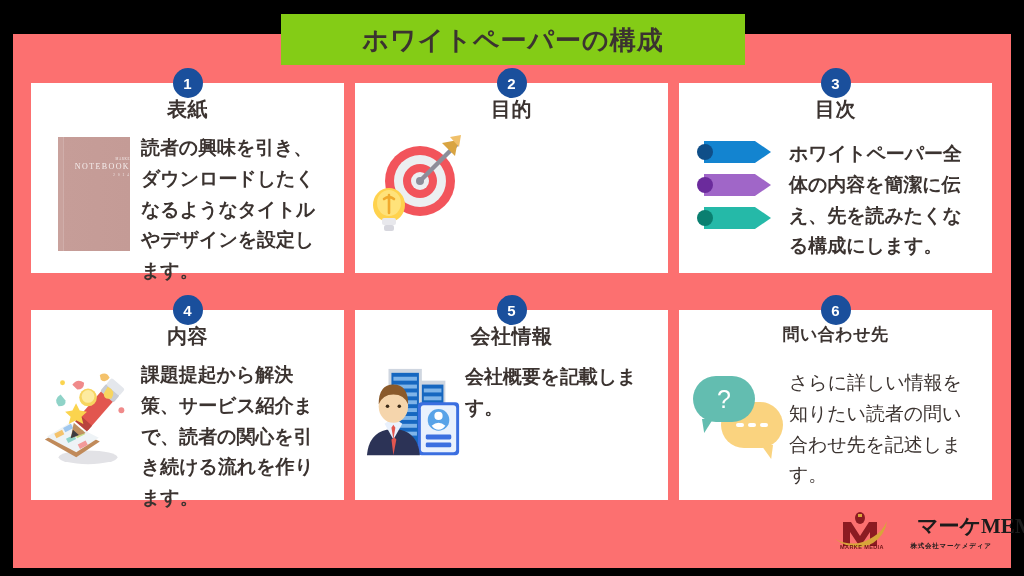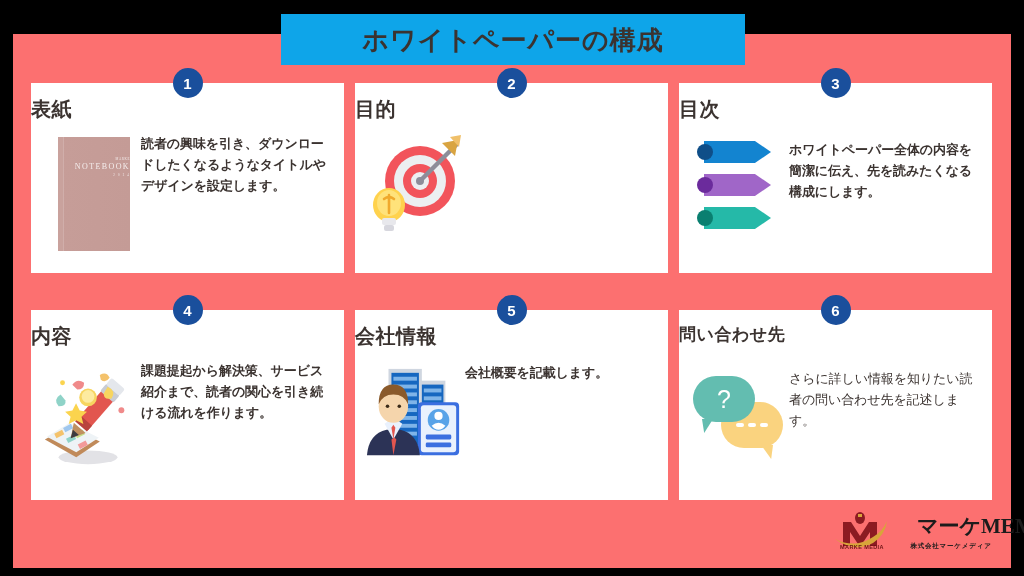--- a/index.html
+++ b/index.html
@@ -29,21 +29,21 @@
     height: 534px;
     background: #fc7070;
   }
   
   .title-banner {
     position: absolute;
     left: 281px;
     top: 14px;
     width: 464px;
     height: 51px;
-    background: #0ea5e9;
+    background: #84cc16;
     display: flex;
     align-items: center;
     justify-content: center;
     z-index: 6;
   }
   .title-text {
     font-size: 26px;
     font-weight: bold;
     color: #3b3330;
     letter-spacing: 1px;
@@ -86,21 +86,21 @@
     align-items: center;
     justify-content: center;
     z-index: 5;
     line-height: 1;
   }
   .card-title {
     position: absolute;
     top: 16px;
     left: 0;
     width: 100%;
-    text-align: left;
+    text-align: center;
     font-size: 20px;
     font-weight: bold;
     color: #3b3330;
     line-height: 1;
     letter-spacing: 0.5px;
   }
   .card-body {
     position: absolute;
     top: 48px;
     left: 0;
@@ -115,21 +115,21 @@
     flex: 0 0 auto;
     width: 102px;
     height: 126px;
     position: relative;
     display: flex;
     align-items: flex-start;
     justify-content: center;
   }
   .desc {
     flex: 1 1 auto;
-    font-size: 13px;
+    font-size: 19px;
     line-height: 1.62;
     color: #3b3330;
     font-weight: bold;
     padding-top: 2px;
     letter-spacing: -0.1px;
   }
   .card.c5 .desc { padding-top: 4px; }
   .card.c6 .desc { padding-top: 10px; font-weight: normal; }
   .card.c3 .desc { padding-top: 8px; }
   .card.c6 .card-title { font-size: 17px; }

